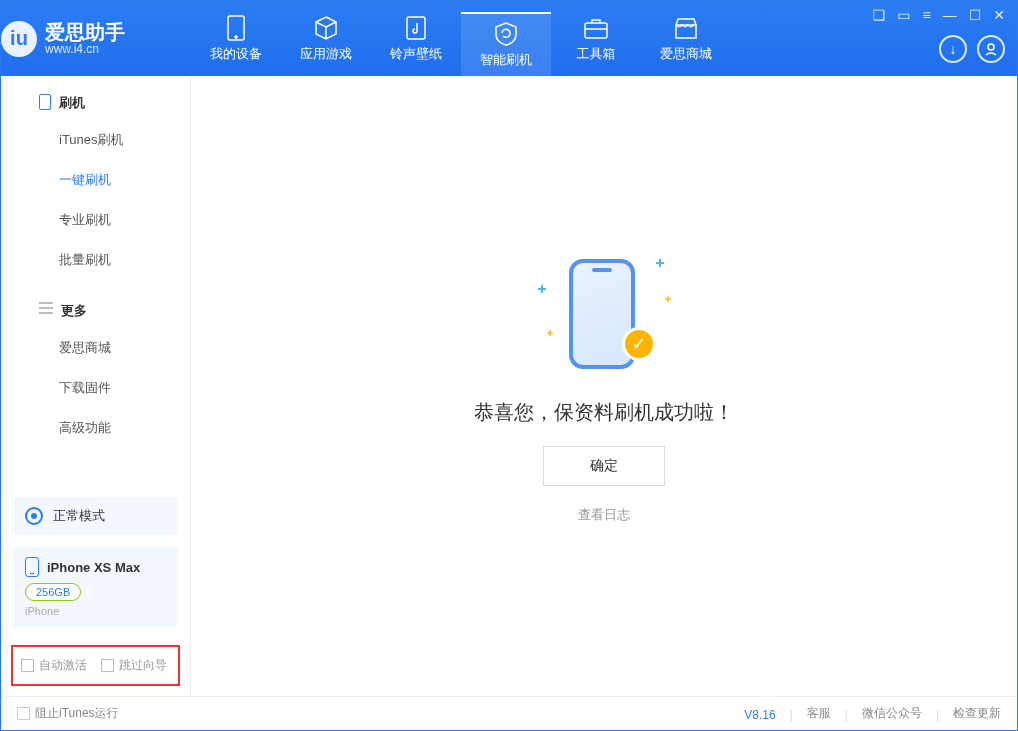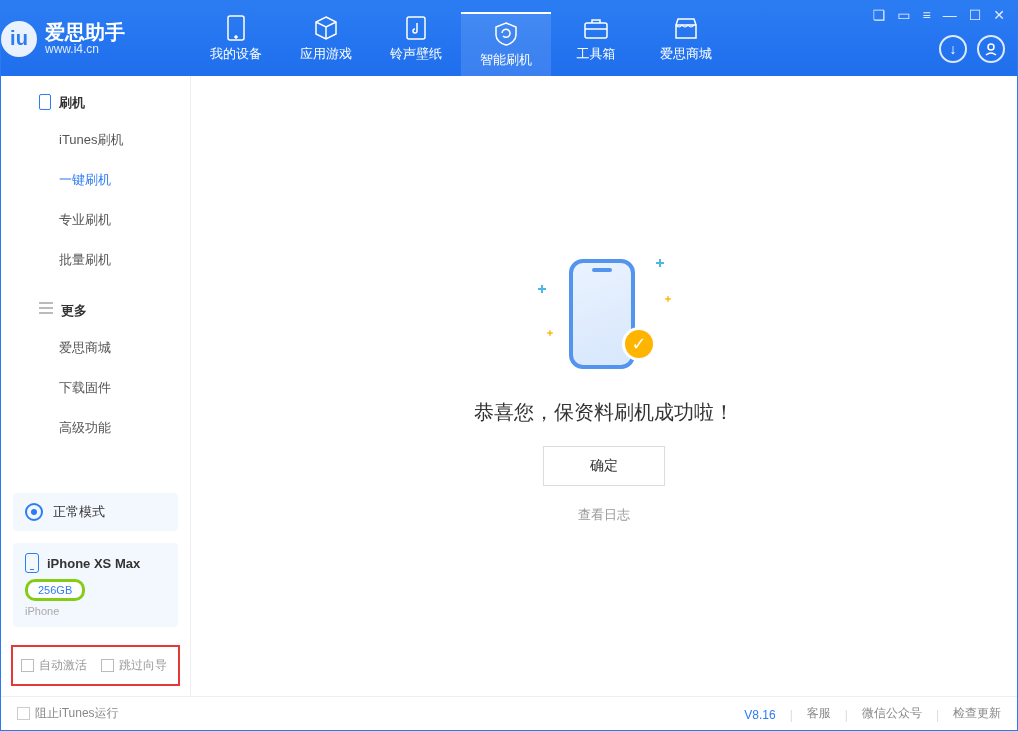--- a/index.html
+++ b/index.html
@@ -34,21 +34,21 @@
 .side-item { padding:11px 0 11px 58px; cursor:pointer; color:#555;}
 .side-item.active { color:#2c7cf3; }
 .sidebar-spacer { flex:1; }
 .sidebar-card { margin:6px 12px; padding:10px 12px; background:#f3f7fe; border-radius:4px; display:flex; align-items:center; gap:10px; color:#333; }
 .sidebar-card .dot-icon { width:18px; height:18px; border-radius:50%; border:2px solid #2c7cf3; position:relative; }
 .sidebar-card .dot-icon::after{content:"";position:absolute;width:6px;height:6px;border-radius:50%;background:#2c7cf3;top:4px;left:4px;}
 .device-card { margin:6px 12px 10px 12px; padding:10px 12px; background:#f3f7fe; border-radius:4px; }
 .device-card .row1 { display:flex; align-items:center; gap:8px; font-weight:bold; color:#333;}
 .device-card .phone-ic{ width:14px;height:20px;border:1.5px solid #2c7cf3;border-radius:3px;position:relative;}
 .device-card .phone-ic::after{content:"";position:absolute;bottom:2px;left:50%;transform:translateX(-50%);width:4px;height:1.5px;background:#2c7cf3;}
-.device-card .cap { display:inline-block; margin-top:6px; padding:2px 10px; border:3px solid #84cc16; border-radius:10px; color:#2c7cf3; font-size:11px; background:#fff; }
+.device-card .cap { display:inline-block; margin-top:6px; padding:2px 10px; border:1px solid #84cc16; border-radius:10px; color:#2c7cf3; font-size:11px; background:#fff; }
 .device-card .sub { margin-top:4px; font-size:11px; color:#aaa; }
 .sidebar-opts { margin:8px 10px 10px 10px; padding:10px 8px; border:2px solid #e53935; display:flex; gap:14px; align-items:center; font-size:12px; color:#999;}
 .chk { display:flex; align-items:center; gap:5px; cursor:pointer;}
 .chk .box { width:13px; height:13px; border:1px solid #bbb; }
 
 .content { flex:1; display:flex; flex-direction:column; align-items:center; justify-content:center; gap:20px;}
 .illus { position:relative; width:140px; height:130px; }
 .sparkle { position:absolute; width:8px; height:8px; }
 .sparkle::before,.sparkle::after{content:"";position:absolute;background:currentColor;}
 .sparkle::before{left:3px;top:0;width:2px;height:8px;}

